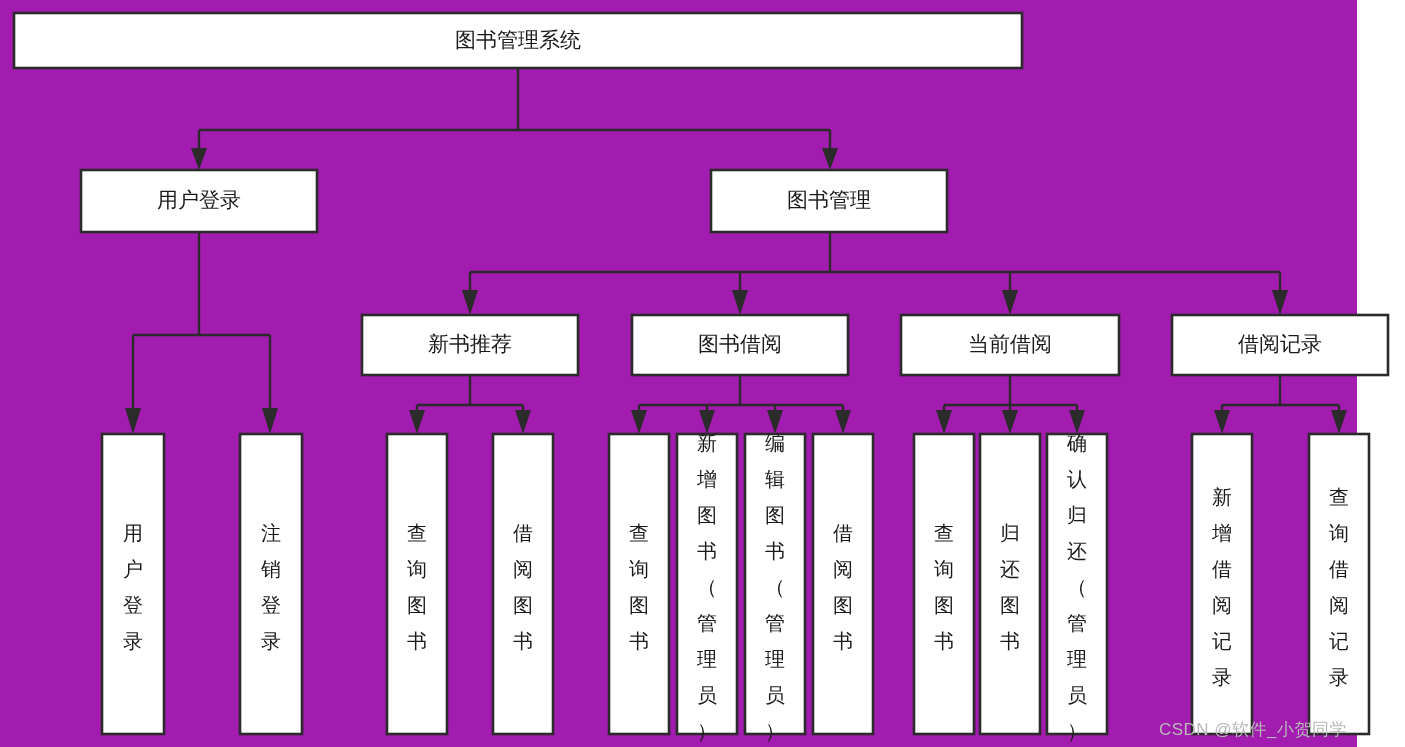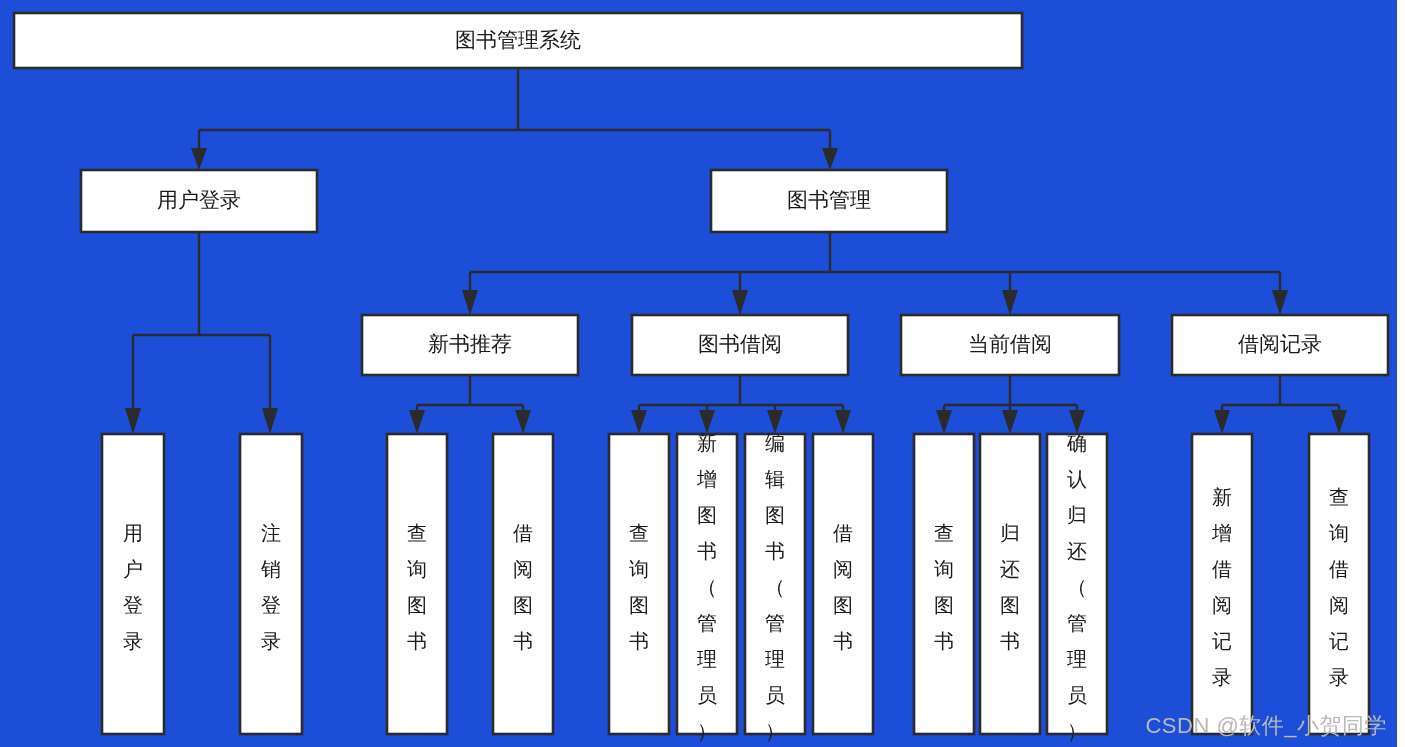--- a/index.html
+++ b/index.html
@@ -10,22 +10,21 @@
   body {
     width: 1405px;
     height: 747px;
     font-family: "Liberation Sans", "DejaVu Sans", sans-serif;
     overflow: hidden;
   }
   #diagram-root {
     position: relative;
     width: 1357px;
     height: 747px;
-    background: #1d4ed8;
-    padding-left: 40px;
+    background: #a21caf;
   }
   svg.flow {
     position: absolute;
     left: 0;
     top: 0;
     width: 1405px;
     height: 747px;
   }
   .node-rect {
     fill: #ffffff;
@@ -53,21 +52,21 @@
     font-family: "Liberation Sans", "DejaVu Sans", sans-serif;
     font-size: 20px;
     fill: #1a1a1a;
     text-anchor: middle;
   }
   .watermark {
     position: absolute;
     right: 10px;
     bottom: 6px;
     font-family: "Liberation Sans", "DejaVu Sans", sans-serif;
-    font-size: 22px;
+    font-size: 17px;
     color: #b9b9b9;
     letter-spacing: 0.5px;
     white-space: nowrap;
     user-select: none;
   }
 </style>
 </head>
 <body>
 
 <div id="diagram-root">

